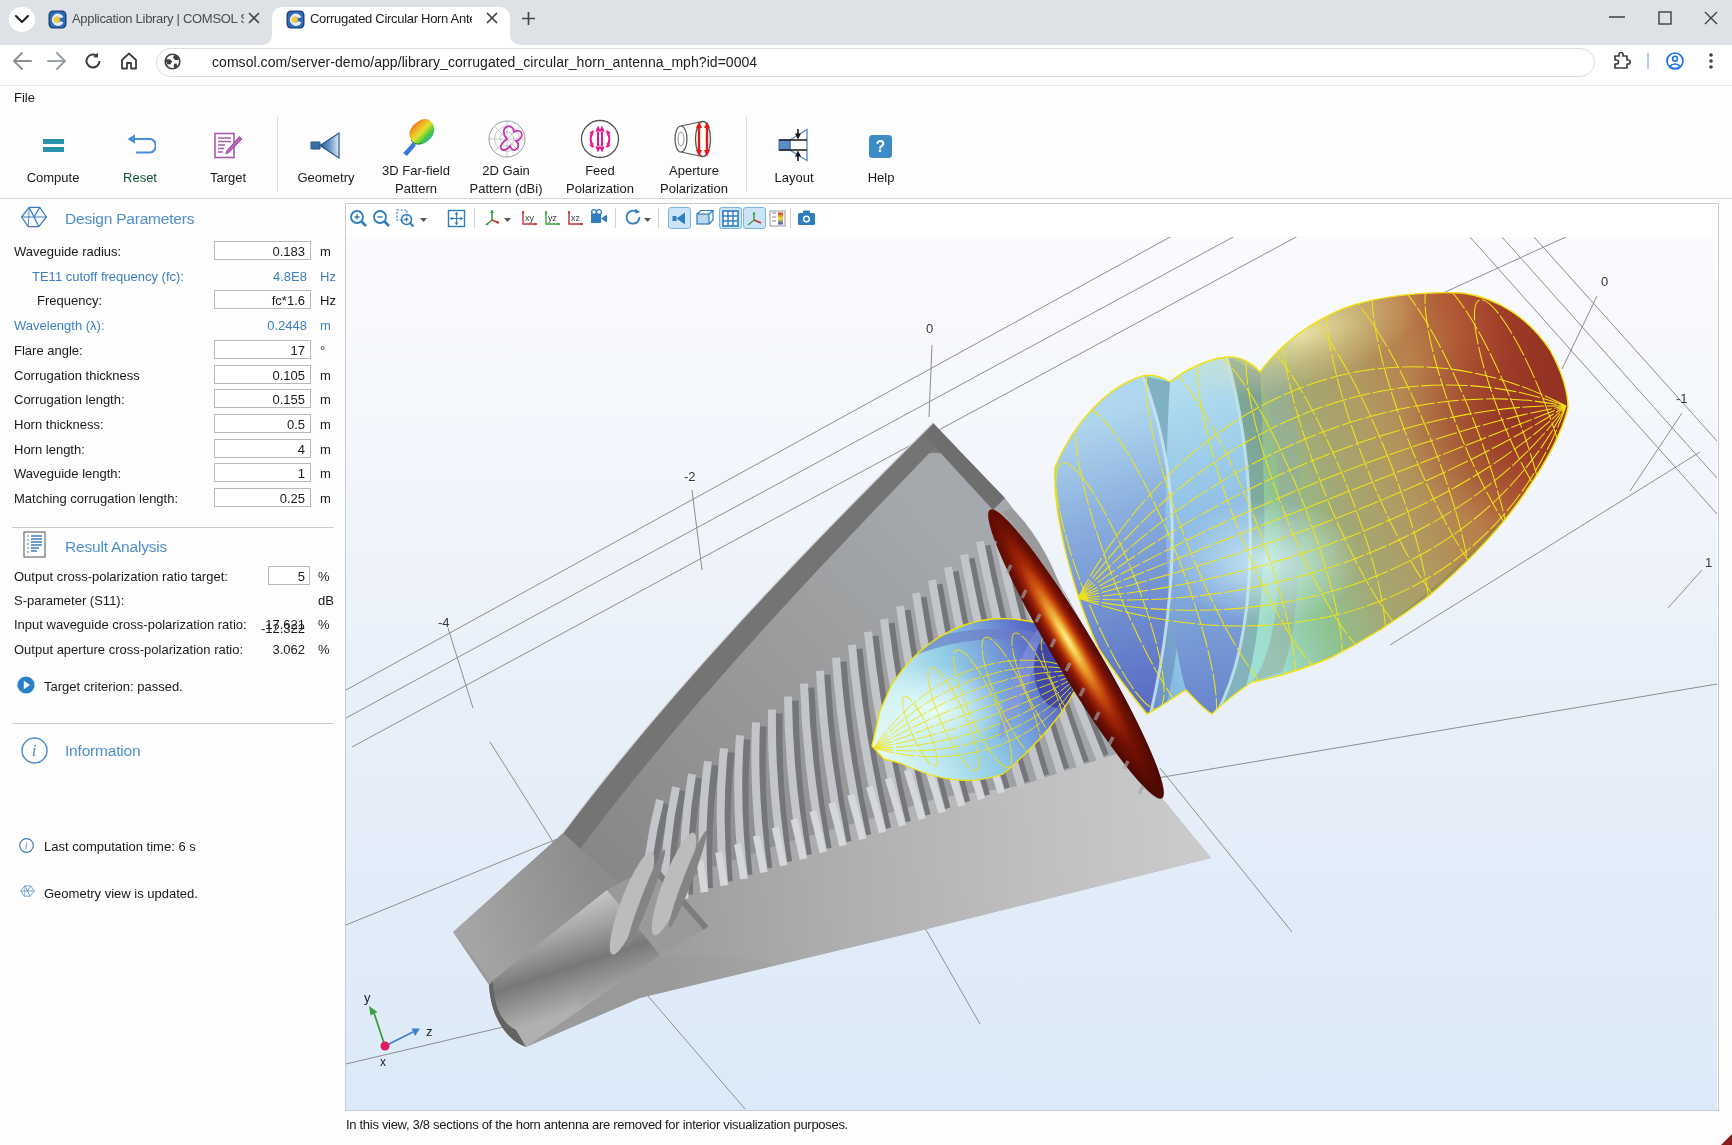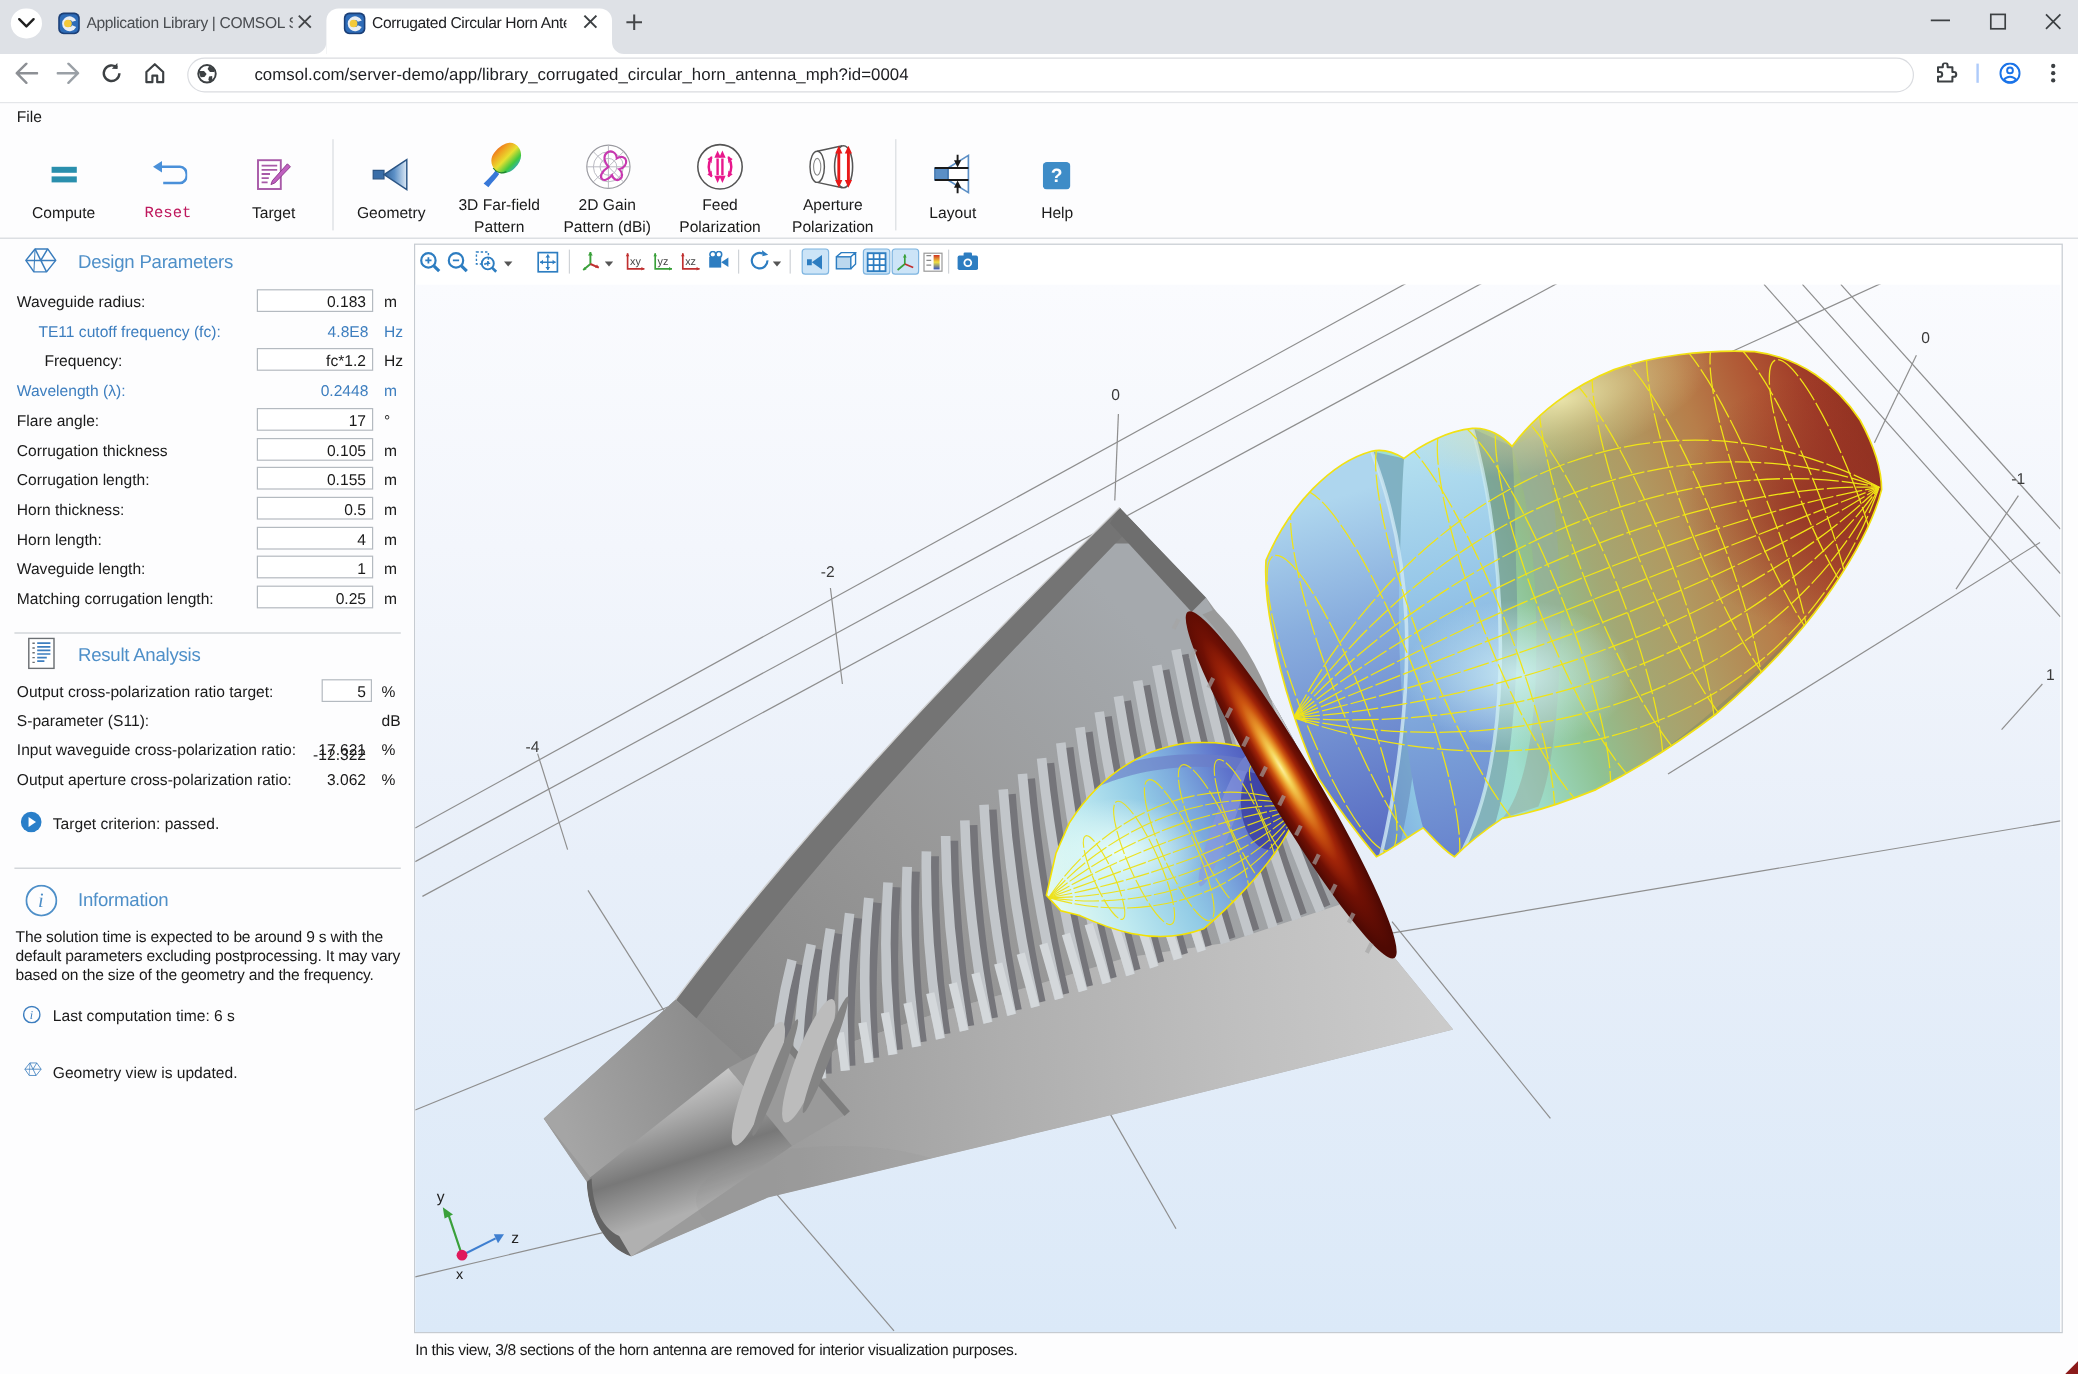--- a/index.html
+++ b/index.html
@@ -97,21 +97,21 @@
 <div class="abs" style="left:0;top:198px;width:1732px;height:1px;background:#d4d8dc;"></div>
 <svg class="abs" style="left:40px;top:134px" width="28" height="24">
       <rect x="3" y="5" width="21" height="5" fill="#2a8fad"></rect>
       <rect x="3" y="13" width="21" height="5" fill="#2a8fad"></rect>
     </svg>
 <div class="txt" style="left:53px;top:170px;transform:translateX(-50%);font-size:13px;color:#1a1a1a;">Compute</div>
 <svg class="abs" style="left:126px;top:133px" width="30" height="26">
       <path d="M7 6 L24 6 A 5.5 6.5 0 0 1 24 19.5 L10 19.5" stroke="#4a90d9" stroke-width="2.2" fill="none"></path>
       <path d="M9 1.2 L1.5 6 L9 10.8 Z" fill="#4a90d9"></path>
     </svg>
-<div class="txt" style="left:140px;top:170px;transform:translateX(-50%);font-size:13px;color:#be185d;font-family:Liberation Mono, monospace;">Reset</div>
+<div class="txt" style="left:140px;top:170px;transform:translateX(-50%);font-size:13px;color:#14532d;">Reset</div>
 <svg class="abs" style="left:213px;top:132px" width="30" height="28">
       <rect x="2" y="1.5" width="19" height="24" fill="#fff" stroke="#a85aa8" stroke-width="1.6"></rect>
       <g stroke="#a85aa8" stroke-width="1.5">
         <path d="M5 6 L18 6"></path>
         <path d="M5 9.5 L18 9.5"></path>
         <path d="M5 13 L12 13"></path>
         <path d="M5 16.5 L11 16.5"></path>
         <path d="M5 20 L10 20"></path>
       </g>
       <path d="M26.5 4.5 L29 7 L16 20.5 L12.8 21.8 L14 18.5 Z" fill="#c060c0" stroke="#8a3a8a" stroke-width="0.8"></path>
@@ -220,21 +220,21 @@
 <div class="txt" style="left:65px;top:210px;font-size:15.5px;letter-spacing:-0.2px;color:#4e8fc8;">Design Parameters</div>
 <div class="txt" style="left:14px;top:244px;font-size:13px;color:#1a1a1a;">Waveguide radius:</div>
 <div class="abs" style="left:214px;top:241px;width:97px;height:19px;border:1px solid #b4bac0;background:#fff;"></div>
 <div class="txt" style="left:305px;top:244px;transform:translateX(-100%);font-size:13px;color:#1a1a1a;">0.183</div>
 <div class="txt" style="left:320px;top:244px;font-size:13px;color:#1a1a1a;">m</div>
 <div class="txt" style="left:14px;top:269px;font-size:13px;color:#3d7ebf;margin-left:18px;">TE11 cutoff frequency (fc):</div>
 <div class="txt" style="left:307px;top:269px;transform:translateX(-100%);font-size:13px;color:#3d7ebf;">4.8E8</div>
 <div class="txt" style="left:320px;top:269px;font-size:13px;color:#3d7ebf;">Hz</div>
 <div class="txt" style="left:2px;top:293px;font-size:13px;color:#1a1a1a;margin-left:35px;">Frequency:</div>
 <div class="abs" style="left:214px;top:290px;width:97px;height:19px;border:1px solid #b4bac0;background:#fff;"></div>
-<div class="txt" style="left:305px;top:293px;transform:translateX(-100%);font-size:13px;color:#1a1a1a;">fc*1.2</div>
+<div class="txt" style="left:305px;top:293px;transform:translateX(-100%);font-size:13px;color:#1a1a1a;">fc*1.6</div>
 <div class="txt" style="left:320px;top:293px;font-size:13px;color:#1a1a1a;">Hz</div>
 <div class="txt" style="left:14px;top:318px;font-size:13px;color:#3d7ebf;">Wavelength (λ):</div>
 <div class="txt" style="left:307px;top:318px;transform:translateX(-100%);font-size:13px;color:#3d7ebf;">0.2448</div>
 <div class="txt" style="left:320px;top:318px;font-size:13px;color:#3d7ebf;">m</div>
 <div class="txt" style="left:14px;top:343px;font-size:13px;color:#1a1a1a;">Flare angle:</div>
 <div class="abs" style="left:214px;top:340px;width:97px;height:19px;border:1px solid #b4bac0;background:#fff;"></div>
 <div class="txt" style="left:305px;top:343px;transform:translateX(-100%);font-size:13px;color:#1a1a1a;">17</div>
 <div class="txt" style="left:320px;top:343px;font-size:13px;color:#1a1a1a;">°</div>
 <div class="txt" style="left:14px;top:368px;font-size:13px;color:#1a1a1a;">Corrugation thickness</div>
 <div class="abs" style="left:214px;top:365px;width:97px;height:19px;border:1px solid #b4bac0;background:#fff;"></div>
@@ -288,21 +288,20 @@
       <circle cx="9" cy="9" r="8.6" fill="#2a7fc9"></circle>
       <path d="M6.8 4.8 L13 9 L6.8 13.2 Z" fill="#fff"></path>
     </svg>
 <div class="txt" style="left:44px;top:679px;font-size:13px;color:#1a1a1a;">Target criterion: passed.</div>
 <div class="abs" style="left:12px;top:723px;width:322px;height:1px;background:#c9cdd1;"></div>
 <svg class="abs" style="left:21px;top:737px" width="27" height="27">
       <circle cx="13.5" cy="13.5" r="12.5" fill="none" stroke="#4e8fc8" stroke-width="1.5"></circle>
       <text x="13" y="19" font-family="Liberation Serif,serif" font-style="italic" font-size="17" fill="#4e8fc8" text-anchor="middle">i</text>
     </svg>
 <div class="txt" style="left:65px;top:742px;font-size:15.5px;letter-spacing:-0.2px;color:#4e8fc8;">Information</div>
-<div class="abs" style="left:13px;top:773px;width:335px;font-size:13px;line-height:16.2px;letter-spacing:-0.15px;color:#1a1a1a;white-space:nowrap;">The solution time is expected to be around 9 s with the<br>default parameters excluding postprocessing. It may vary<br>based on the size of the geometry and the frequency.</div>
 <svg class="abs" style="left:19px;top:838px" width="15" height="15">
       <circle cx="7.5" cy="7.5" r="6.8" fill="none" stroke="#3d7ebf" stroke-width="1.2"></circle>
       <text x="7.2" y="11" font-family="Liberation Serif,serif" font-style="italic" font-size="10" fill="#3d7ebf" text-anchor="middle">i</text>
     </svg>
 <div class="txt" style="left:44px;top:839px;font-size:13px;color:#1a1a1a;">Last computation time: 6 s</div>
 <svg class="abs" style="left:20px;top:885px" width="15" height="12" viewBox="0 0 28 23">
       <g stroke="#3a7dbd" stroke-width="1.3" fill="none" stroke-linejoin="round">
         <path d="M9 1.5 L20 1.5 L27 11.5 L19 21.5 L8 21.5 L1 11.5 Z"></path>
         <path d="M9 1.5 L14 11.5 L27 11.5 M14 11.5 L19 21.5 M14 11.5 L1 11.5 M20 1.5 L14 11.5"></path>
         <path d="M9 1.5 L8 21.5" stroke-width="0.9"></path>

